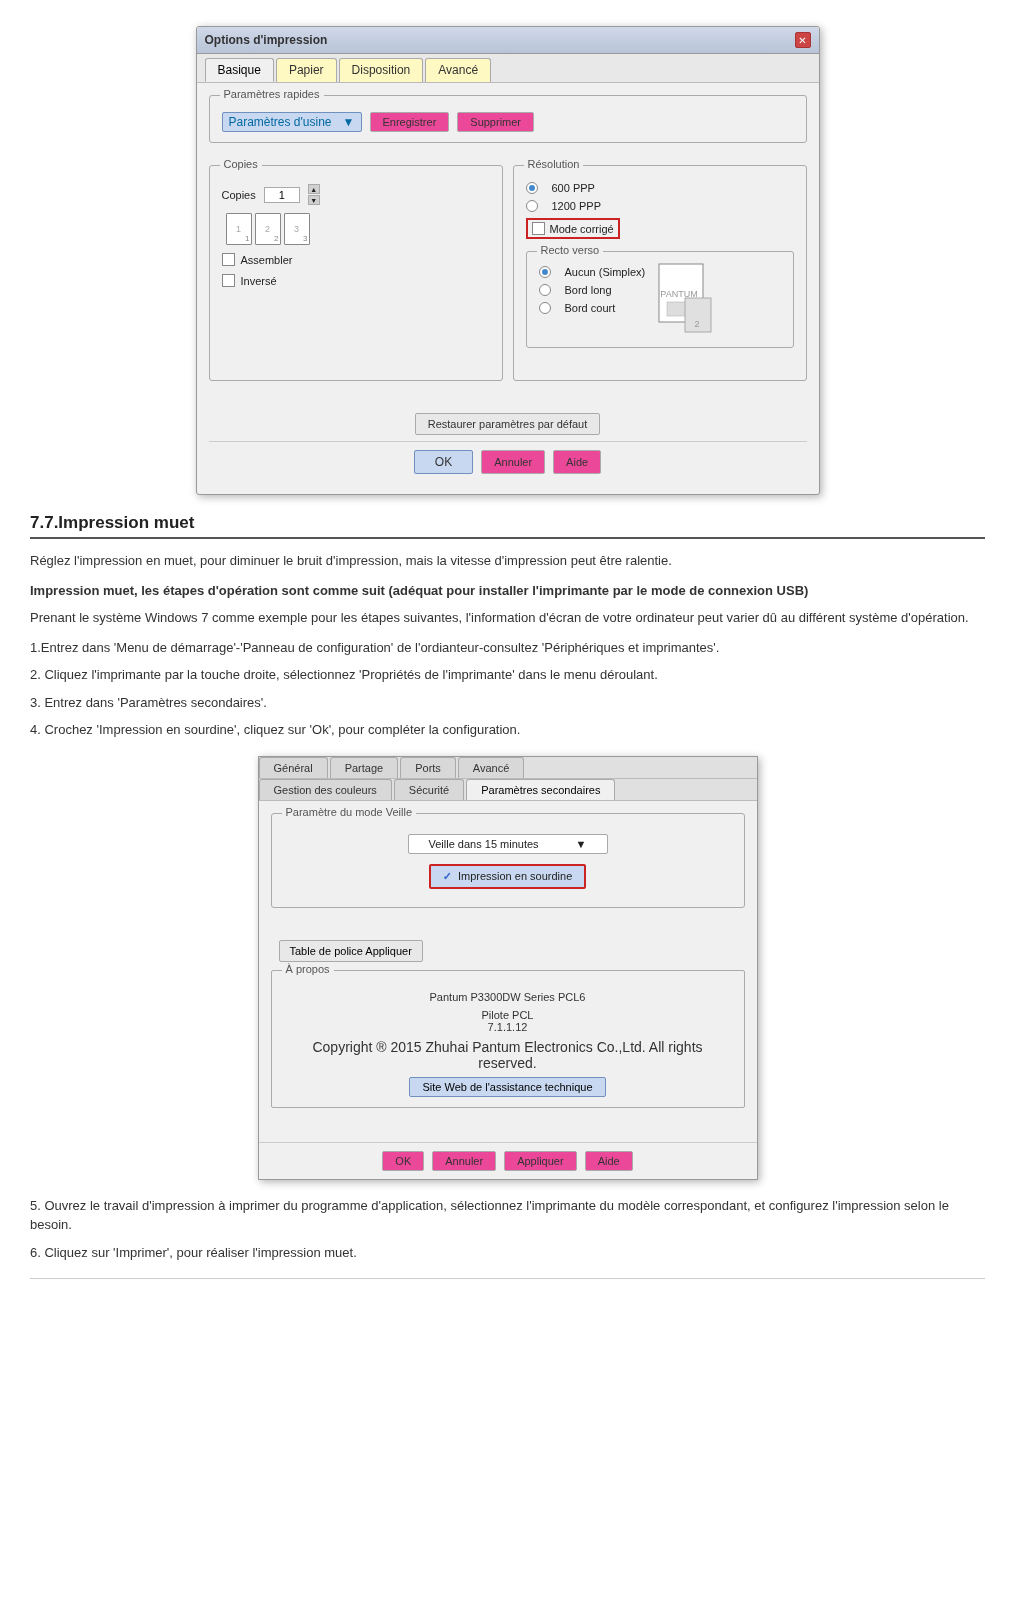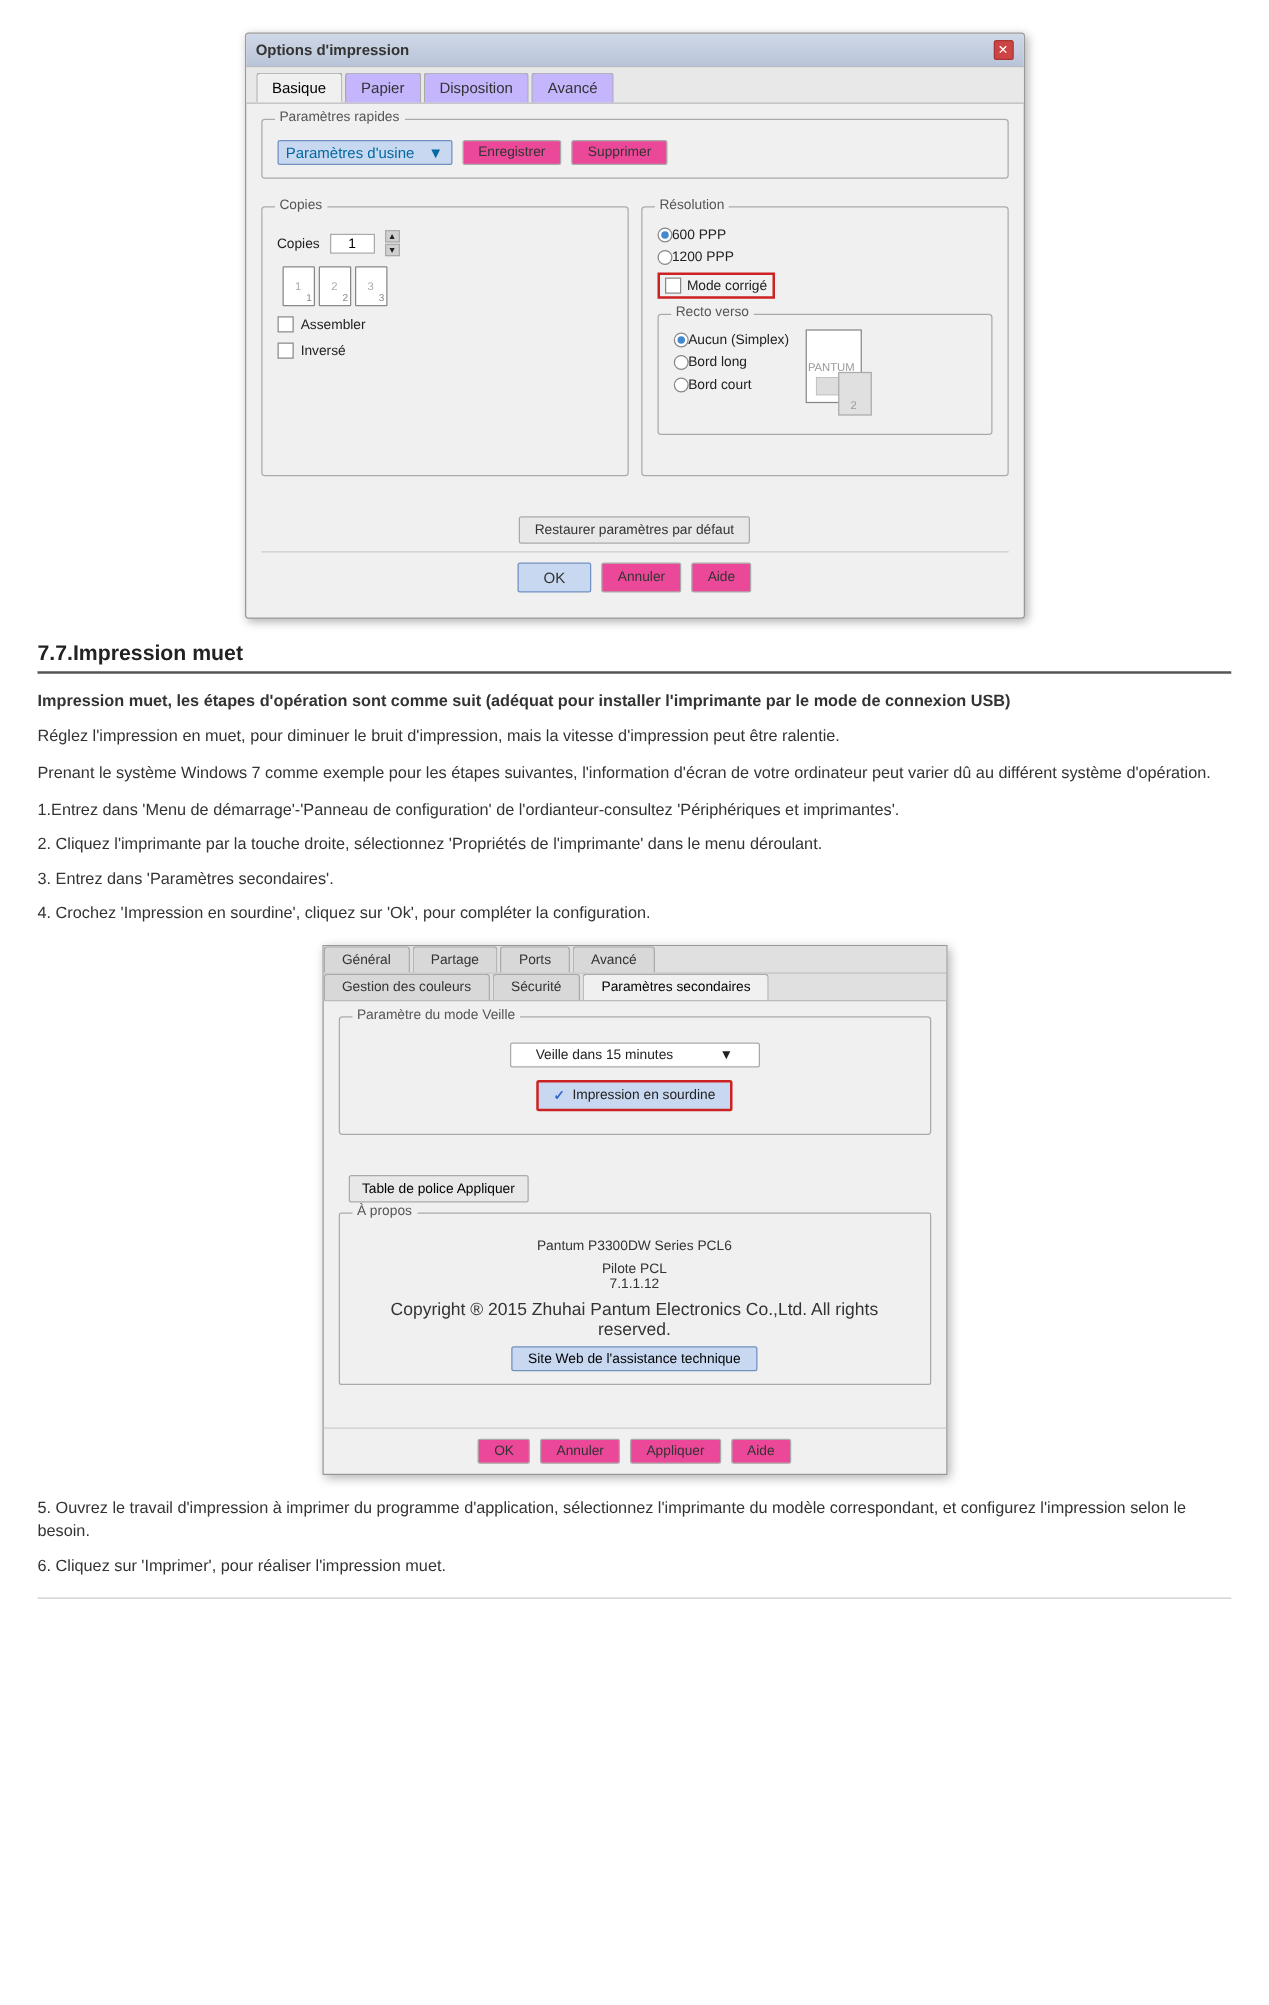--- a/index.html
+++ b/index.html
@@ -60,21 +60,21 @@
       background: #e8e8e8;
       border-bottom: 1px solid #bbb;
       padding: 4px 8px 0;
       display: flex;
       gap: 2px;
     }
 
     .dialog-tab {
       padding: 4px 12px;
       font-size: 12px;
-      background: #c4b5fd;
+      background: #fef9c3;
       border: 1px solid #aaa;
       border-bottom: none;
       border-radius: 3px 3px 0 0;
       cursor: pointer;
       color: #333;
     }
 
     .dialog-tab.active {
       background: #f0f0f0;
       border-bottom: 1px solid #f0f0f0;
@@ -196,21 +196,21 @@
       background: #fff;
       display: flex;
       align-items: center;
       justify-content: center;
       font-size: 9px;
     }
 
     .radio-row {
       display: flex;
       align-items: center;
-      gap: 0;
+      gap: 14px;
       margin-top: 6px;
       font-size: 11px;
     }
 
     .radio-btn {
       width: 12px;
       height: 12px;
       border-radius: 50%;
       border: 1px solid #888;
       background: #fff;
@@ -523,22 +523,22 @@
           <button class="btn-ok">OK</button>
           <button class="btn-dialog">Annuler</button>
           <button class="btn-dialog">Aide</button>
         </div>
       </div>
     </div>
   </div>
 
   <div class="section-title">7.7.Impression muet</div>
 
+  <p class="para">Réglez l'impression en muet, pour diminuer le bruit d'impression, mais la vitesse d'impression peut être ralentie.</p>
   <p class="para para-bold">Impression muet, les étapes d'opération sont comme suit (adéquat pour installer l'imprimante par le mode de connexion USB)</p>
-  <p class="para">Réglez l'impression en muet, pour diminuer le bruit d'impression, mais la vitesse d'impression peut être ralentie.</p>
   <p class="para">Prenant le système Windows 7 comme exemple pour les étapes suivantes, l'information d'écran de votre ordinateur peut varier dû au différent système d'opération.</p>
   <p class="step-para">1.Entrez dans 'Menu de démarrage'-'Panneau de configuration' de l'ordianteur-consultez 'Périphériques et imprimantes'.</p>
   <p class="step-para">2. Cliquez l'imprimante par la touche droite, sélectionnez 'Propriétés de l'imprimante' dans le menu déroulant.</p>
   <p class="step-para">3. Entrez dans 'Paramètres secondaires'.</p>
   <p class="step-para">4. Crochez 'Impression en sourdine', cliquez sur 'Ok', pour compléter la configuration.</p>
 
   <div class="dialog-image-container">
     <div class="dialog2-window">
       <div class="dialog2-tabs">
         <div class="dialog2-tab">Général</div>

